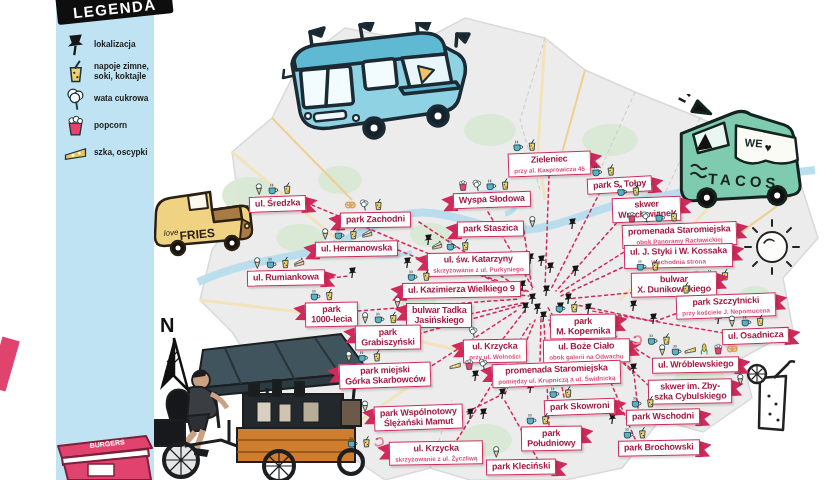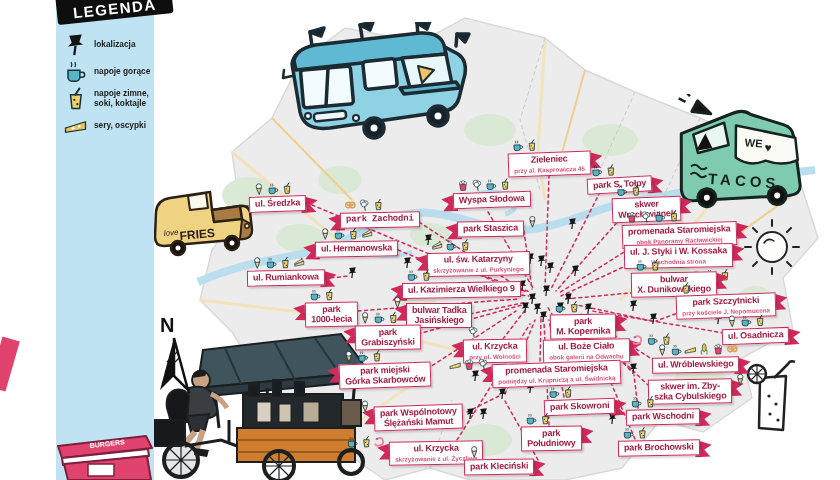--- a/index.html
+++ b/index.html
@@ -347,21 +347,21 @@
             <use href="#i-ice"></use>
           </svg>
           <svg class="ic" viewBox="0 0 20 20">
             <use href="#i-hot"></use>
           </svg>
           <svg class="ic" viewBox="0 0 20 20">
             <use href="#i-cold"></use>
           </svg>
         </div>
       </div>
-      <div class="map-label fold-left" style="left: 340px; top: 212px; transform: rotate(-1deg); font-family: Liberation Mono, monospace;">
+      <div class="map-label fold-left" style="left: 340px; top: 212px; transform: rotate(-1deg);">
         <div class="ribbon">
           <div class="title">park Zachodni</div>
         </div>
         <div class="fold"></div>
         <div class="icons pos-top">
           <svg class="ic" viewBox="0 0 20 20">
             <use href="#i-pretzel"></use>
           </svg>
           <svg class="ic" viewBox="0 0 20 20">
             <use href="#i-cotton"></use>
@@ -845,21 +845,21 @@
             <use href="#i-hot"></use>
           </svg>
           <svg class="ic" viewBox="0 0 20 20">
             <use href="#i-cold"></use>
           </svg>
           <svg class="ic" viewBox="0 0 20 20">
             <use href="#i-shrimp"></use>
           </svg>
         </div>
       </div>
-      <div class="map-label fold-right" style="left: 464px; top: 459px; transform: rotate(-1deg);">
+      <div class="map-label fold-right" style="left: 486px; top: 459px; transform: rotate(-1deg);">
         <div class="ribbon">
           <div class="title">park Kleciński</div>
         </div>
         <div class="fold"></div>
         <div class="icons pos-top">
           <svg class="ic" viewBox="0 0 20 20">
             <use href="#i-ice"></use>
           </svg>
         </div>
       </div>
@@ -871,36 +871,42 @@
     </div>
     <div id="legend-items">
         <div class="legend-item">
           <svg class="lic" viewBox="0 0 20 20">
             <use href="#i-pin"></use>
           </svg>
           <span class="ltext">lokalizacja</span>
         </div>
         <div class="legend-item">
           <svg class="lic" viewBox="0 0 20 20">
-            <use href="#i-hot"></use>
-          </svg>
-          <span class="ltext">napoje gorące</span>
+            <use href="#i-cold"></use>
+          </svg>
+          <span class="ltext">napoje zimne,
+soki, koktajle</span>
         </div>
         <div class="legend-item">
           <svg class="lic" viewBox="0 0 20 20">
-            <use href="#i-cold"></use>
-          </svg>
-          <span class="ltext">napoje zimne,
-soki, koktajle</span>
+            <use href="#i-cotton"></use>
+          </svg>
+          <span class="ltext">wata cukrowa</span>
+        </div>
+        <div class="legend-item">
+          <svg class="lic" viewBox="0 0 20 20">
+            <use href="#i-pop"></use>
+          </svg>
+          <span class="ltext">popcorn</span>
         </div>
         <div class="legend-item">
           <svg class="lic" viewBox="0 0 20 20">
             <use href="#i-cheese"></use>
           </svg>
-          <span class="ltext">sery, oscypki</span>
+          <span class="ltext">szka, oscypki</span>
         </div>
       </div>
     <svg style="position:absolute;left:-6px;top:434px" width="108" height="46" viewBox="0 0 108 46">
       <g stroke="#7e1f3c" stroke-width="2" stroke-linejoin="round">
         <path d="M8,12 L96,2 L102,14 L12,24 Z" fill="#e0446e"></path>
         <text x="40" y="14" font-size="7" font-weight="bold" fill="#fff" transform="rotate(-6 40 14)" stroke="none">BURGERS</text>
         <path d="M12,24 L98,15 L99,22 L13,31 Z" fill="#fff"></path>
         <path d="M14,30 L97,22 L101,46 L18,46 Z" fill="#e0446e"></path>
         <rect x="38" y="30" width="26" height="12" fill="#fff" stroke-width="1.5"></rect>
       </g>

